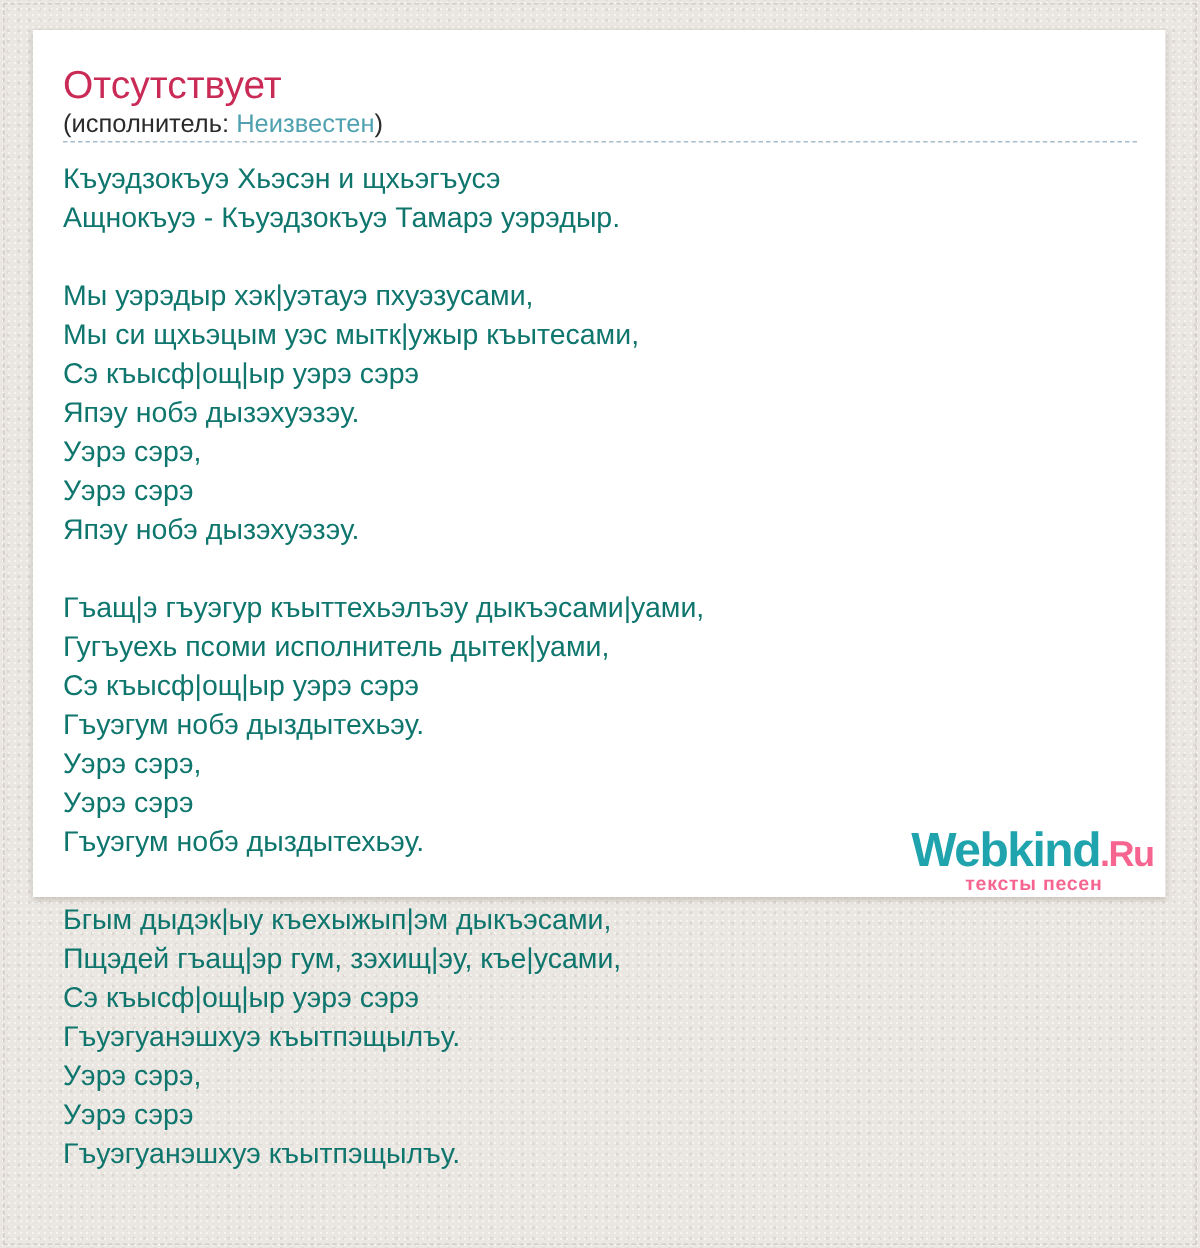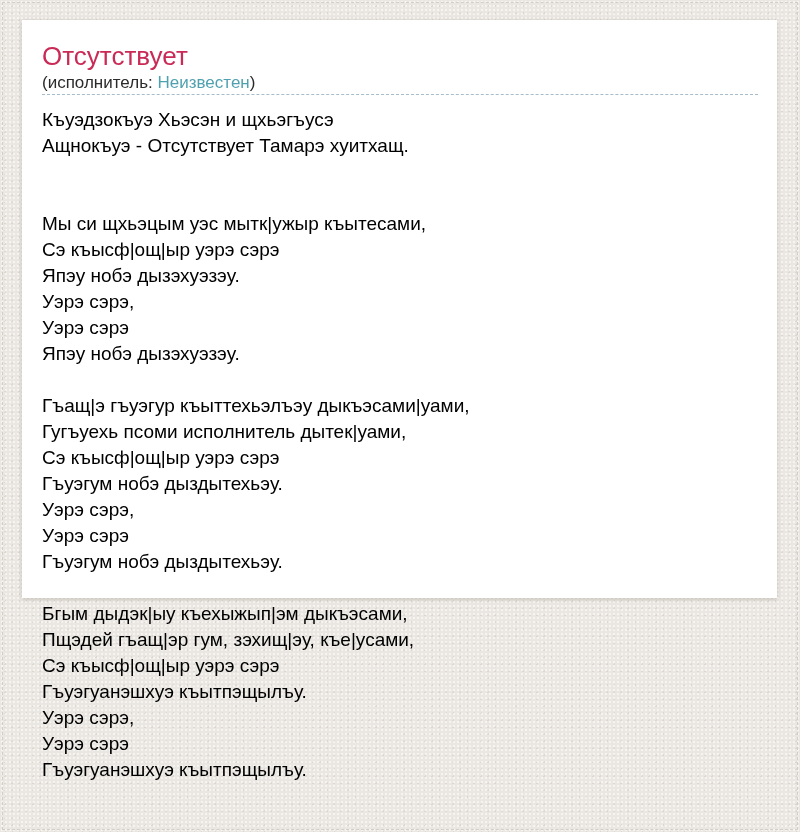--- a/index.html
+++ b/index.html
@@ -54,21 +54,21 @@
   }
   .artist-link {
     color: #50a1b0;
     text-decoration: none;
     cursor: pointer;
   }
   .lyrics {
     margin-top: 12px;
     font-size: 19px;
     line-height: 26px;
-    color: #000000;
+    color: #0f766e;
   }
   .lyrics p { margin: 0 0 26px 0; }
   .lyrics p:last-child { margin-bottom: 0; }
   .logo {
     position: absolute;
     right: 8px;
     bottom: 3px;
     text-align: right;
     cursor: pointer;
     background: #ffffff;
@@ -95,19 +95,23 @@
 
 <div class="page-border"></div>
 
 <div class="card">
   <div class="header">
     <h1 class="title">Отсутствует</h1>
     <div class="artist-line"><span>(исполнитель: </span><a class="artist-link">Неизвестен</a><span>)</span></div>
   </div>
 
   <div class="lyrics" id="lyrics">
-      <p><span>Къуэдзокъуэ Хьэсэн и щхьэгъусэ</span><br><span>Ащнокъуэ - Отсутствует Тамарэ хуитхащ.</span></p>
-      <p><br><span>Мы си щхьэцым уэс мытк|ужыр къытесами,</span><br><span>Сэ къысф|ощ|ыр уэрэ сэрэ</span><br><span>Япэу нобэ дызэхуэзэу.</span><br><span>Уэрэ сэрэ,</span><br><span>Уэрэ сэрэ</span><br><span>Япэу нобэ дызэхуэзэу.</span></p>
+      <p><span>Къуэдзокъуэ Хьэсэн и щхьэгъусэ</span><br><span>Ащнокъуэ - Къуэдзокъуэ Тамарэ уэрэдыр.</span></p>
+      <p><span>Мы уэрэдыр хэк|уэтауэ пхуэзусами,</span><br><span>Мы си щхьэцым уэс мытк|ужыр къытесами,</span><br><span>Сэ къысф|ощ|ыр уэрэ сэрэ</span><br><span>Япэу нобэ дызэхуэзэу.</span><br><span>Уэрэ сэрэ,</span><br><span>Уэрэ сэрэ</span><br><span>Япэу нобэ дызэхуэзэу.</span></p>
       <p><span>Гъащ|э гъуэгур къыттехьэлъэу дыкъэсами|уами,</span><br><span>Гугъуехь псоми исполнитель дытек|уами,</span><br><span>Сэ къысф|ощ|ыр уэрэ сэрэ</span><br><span>Гъуэгум нобэ дыздытехьэу.</span><br><span>Уэрэ сэрэ,</span><br><span>Уэрэ сэрэ</span><br><span>Гъуэгум нобэ дыздытехьэу.</span></p>
       <p><span>Бгым дыдэк|ыу къехыжып|эм дыкъэсами,</span><br><span>Пщэдей гъащ|эр гум, зэхищ|эу, къе|усами,</span><br><span>Сэ къысф|ощ|ыр уэрэ сэрэ</span><br><span>Гъуэгуанэшхуэ къытпэщылъу.</span><br><span>Уэрэ сэрэ,</span><br><span>Уэрэ сэрэ</span><br><span>Гъуэгуанэшхуэ къытпэщылъу.</span></p>
     </div>
 
+  <div class="logo">
+    <div class="logo-row"><span class="logo-main">Webkind</span><span class="logo-suffix">.Ru</span></div>
+    <div class="logo-tagline">тексты песен</div>
+  </div>
 </div>
 
 </body></html>

